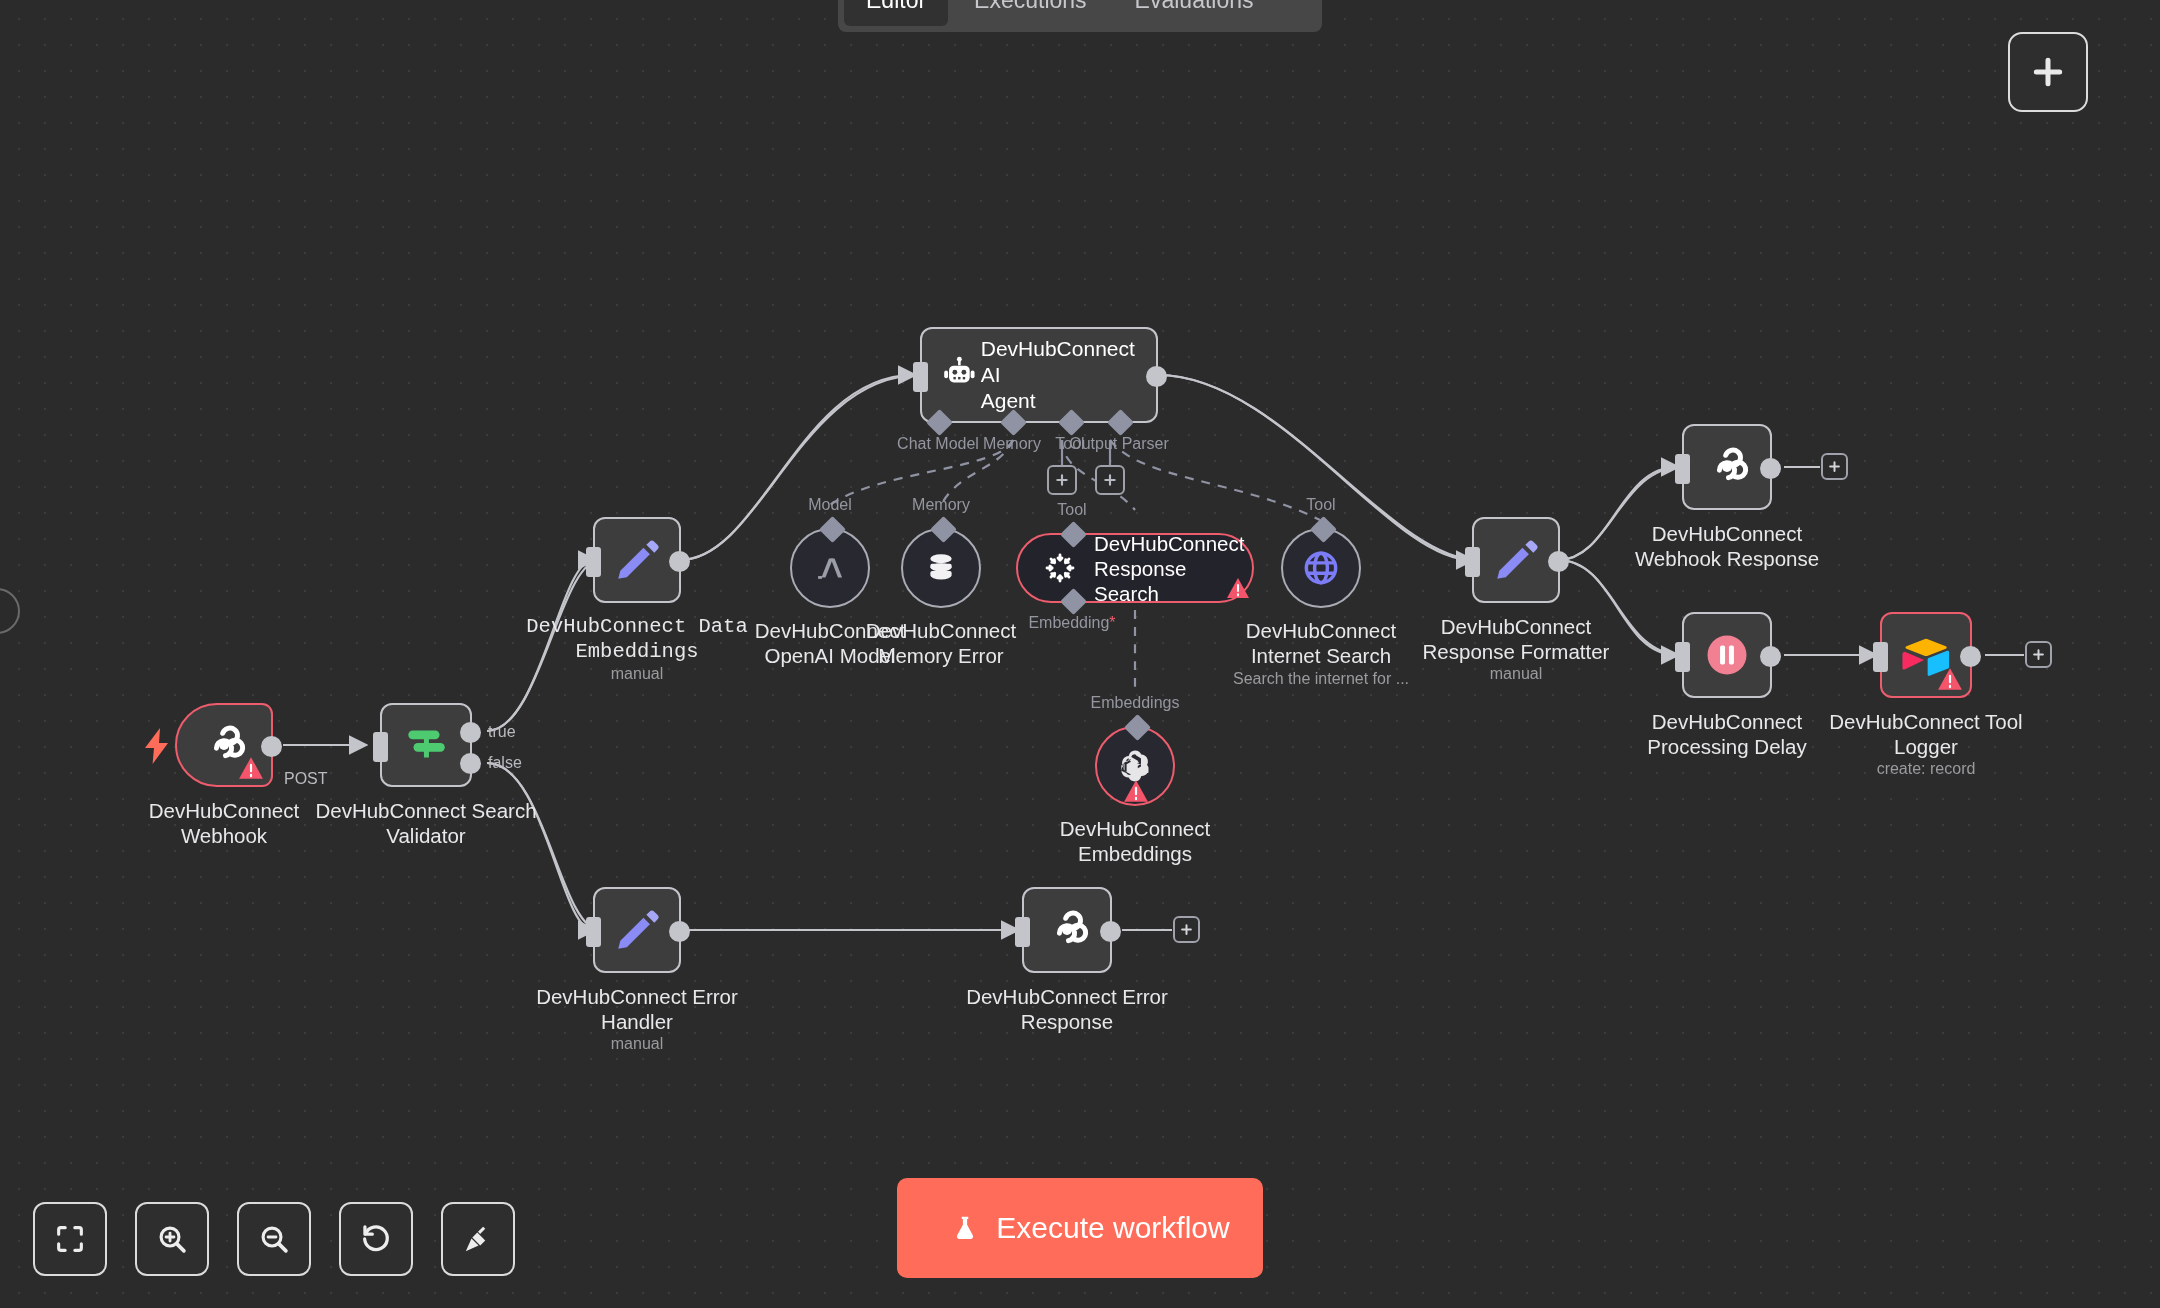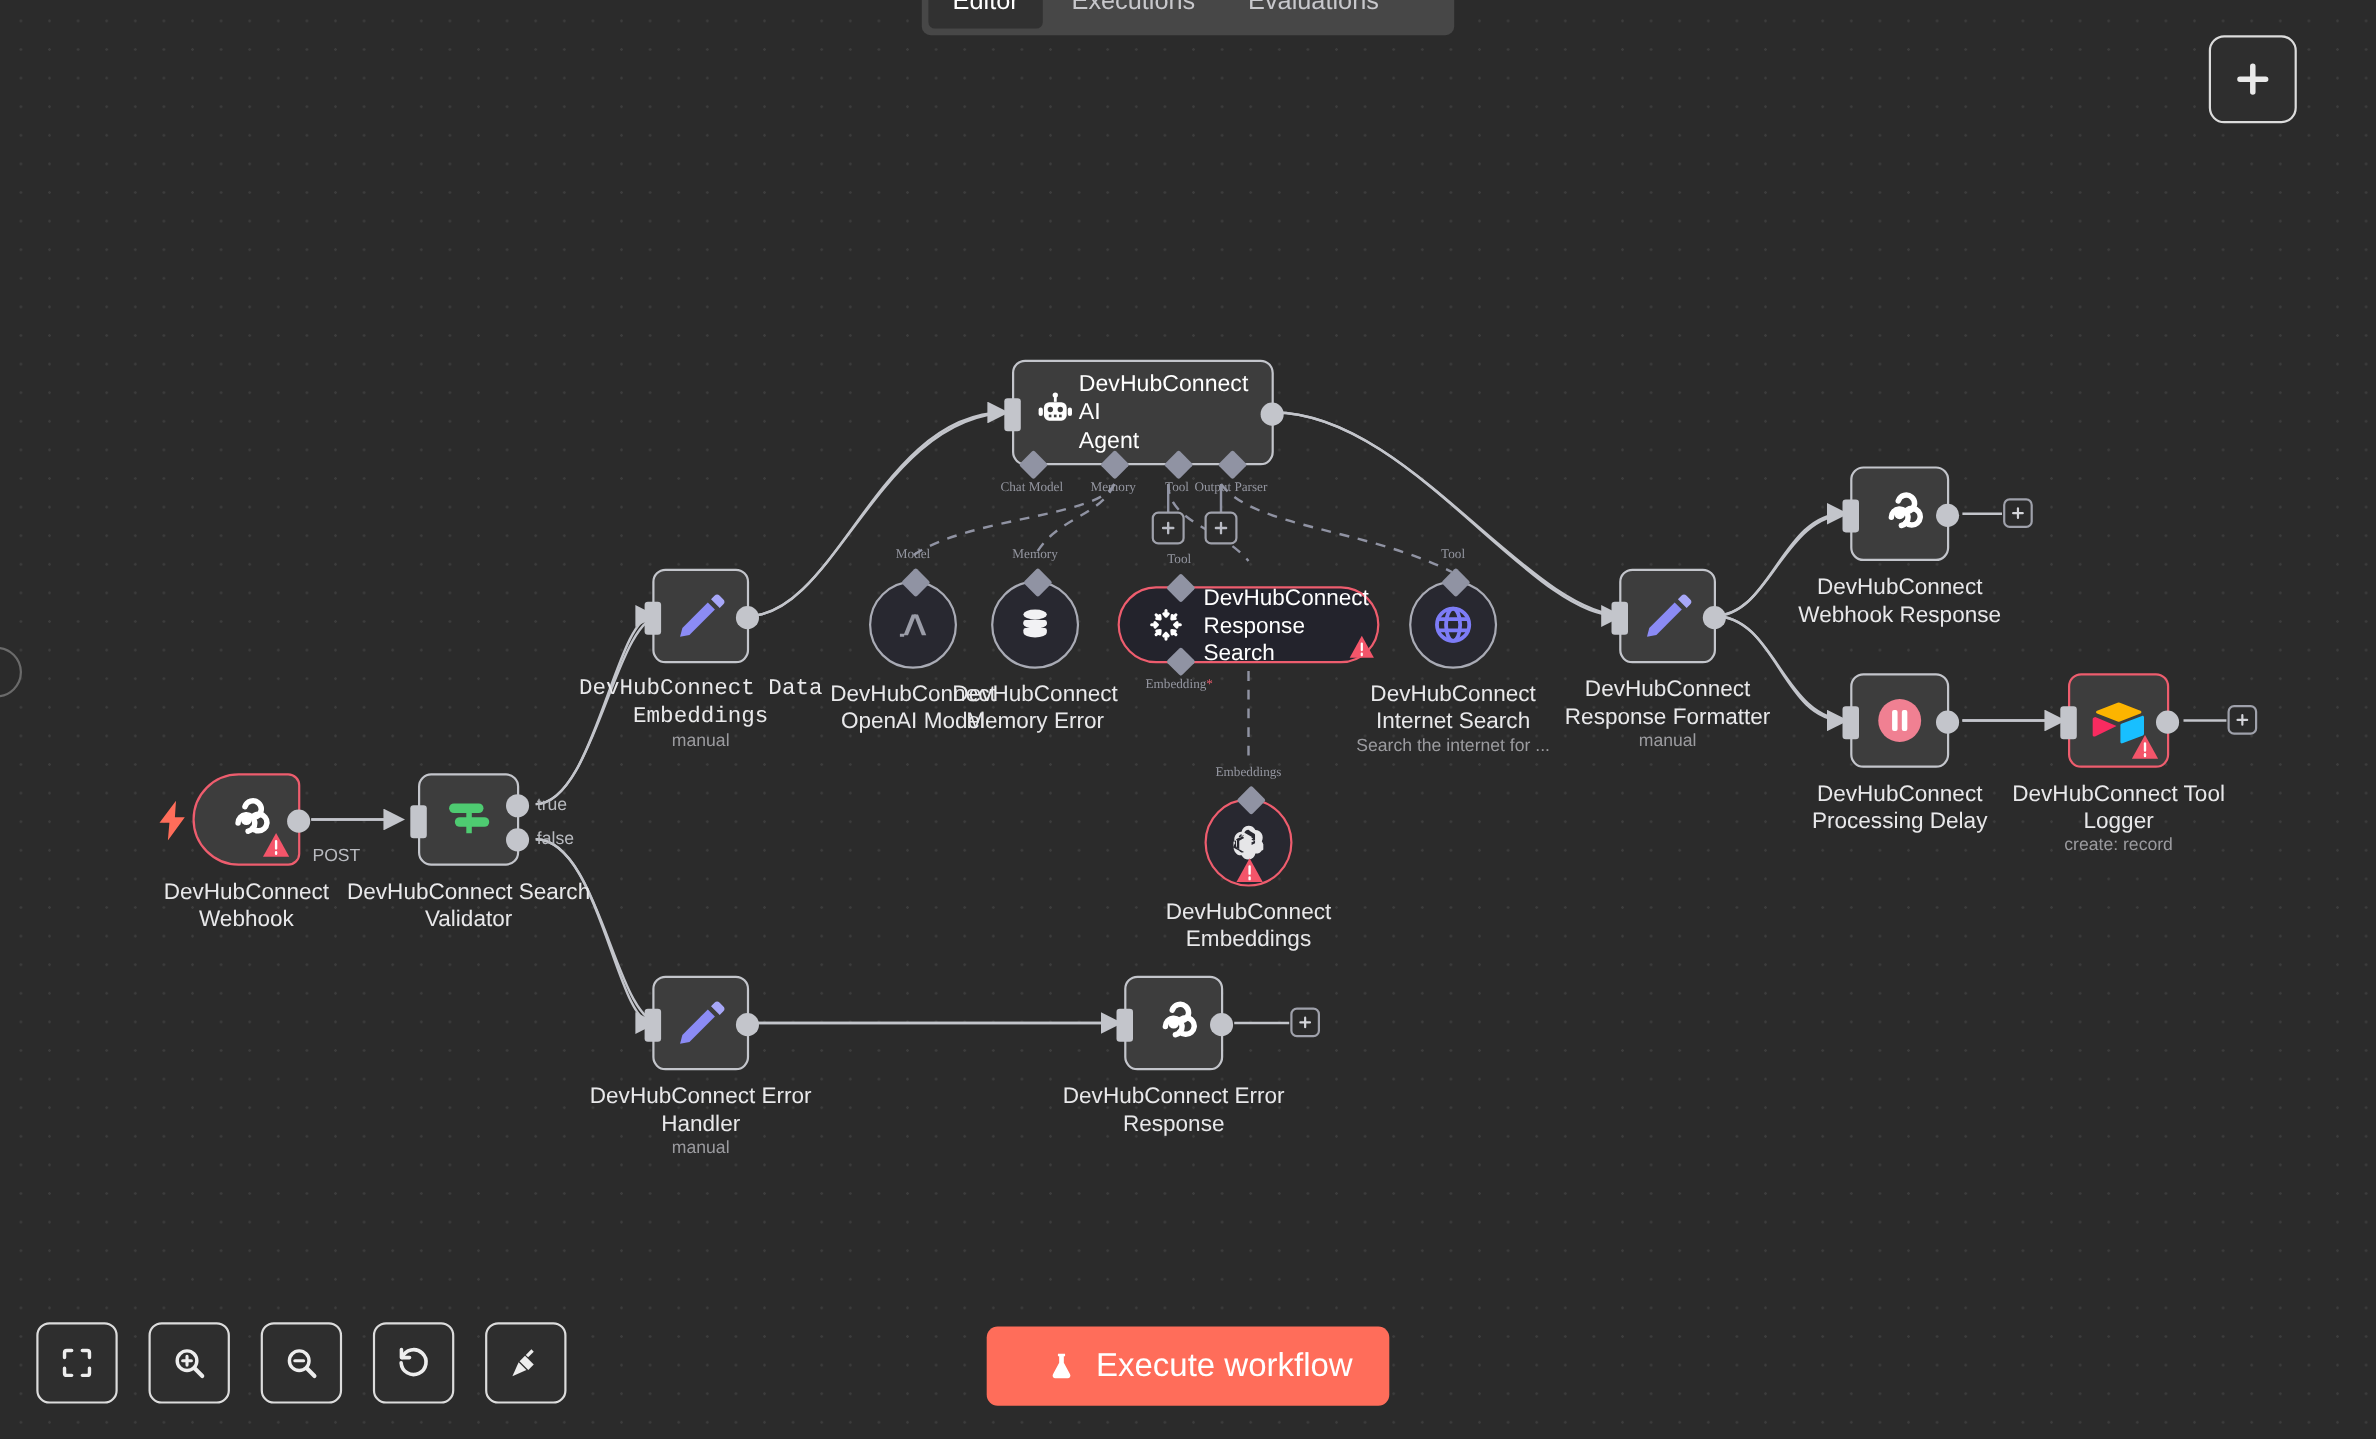--- a/index.html
+++ b/index.html
@@ -48,21 +48,21 @@
   #add-node-btn { right: 72px; top: 32px; width: 80px; height: 80px; border-radius: 14px; }
 
   #bottom-toolbar {
     position: absolute; left: 33px; bottom: 32px;
     display: flex; gap: 28px; z-index: 35;
   }
   #bottom-toolbar .sq-btn { position: relative; width: 74px; height: 74px; }
 
   #execute-btn {
     position: absolute; left: 897px; bottom: 30px;
-    width: 366px; height: 72px;
+    width: 366px; height: 100px;
     background: #ff6d5a; border-radius: 10px;
     display: flex; align-items: center; justify-content: center; gap: 16px;
     color: #fff; font-size: 30px; z-index: 35; padding-left: 20px;
   }
 
   
   #edge-handle {
     position: absolute; left: -26px; top: 588px;
     width: 46px; height: 46px;
     border: 2px solid #6a6a6a; border-radius: 50%;
@@ -117,23 +117,22 @@
   }
   .port-out {
     position: absolute; width: 21px; height: 21px;
     background: #c3c5cb; border-radius: 50%;
   }
   .port-diamond {
     position: absolute; width: 19px; height: 19px;
     background: #9093a3; transform: rotate(45deg); border-radius: 2px;
   }
   .port-name {
-    position: absolute; color: #9496a0; font-size: 12px; white-space: nowrap;
+    position: absolute; color: #9496a0; font-size: 16px; white-space: nowrap;
     transform: translateX(-50%);
-    font-family: Liberation Serif, serif;
   }
   .port-name .req { color: #ee5d6e; }
   .edge-label {
     position: absolute; color: #b9bbc0; font-size: 16px; white-space: nowrap;
   }
 
   .plus-stub {
     position: absolute; width: 30px; height: 30px;
     border: 2px solid #9fa1ab; border-radius: 6px;
     background: #2b2b2b;

